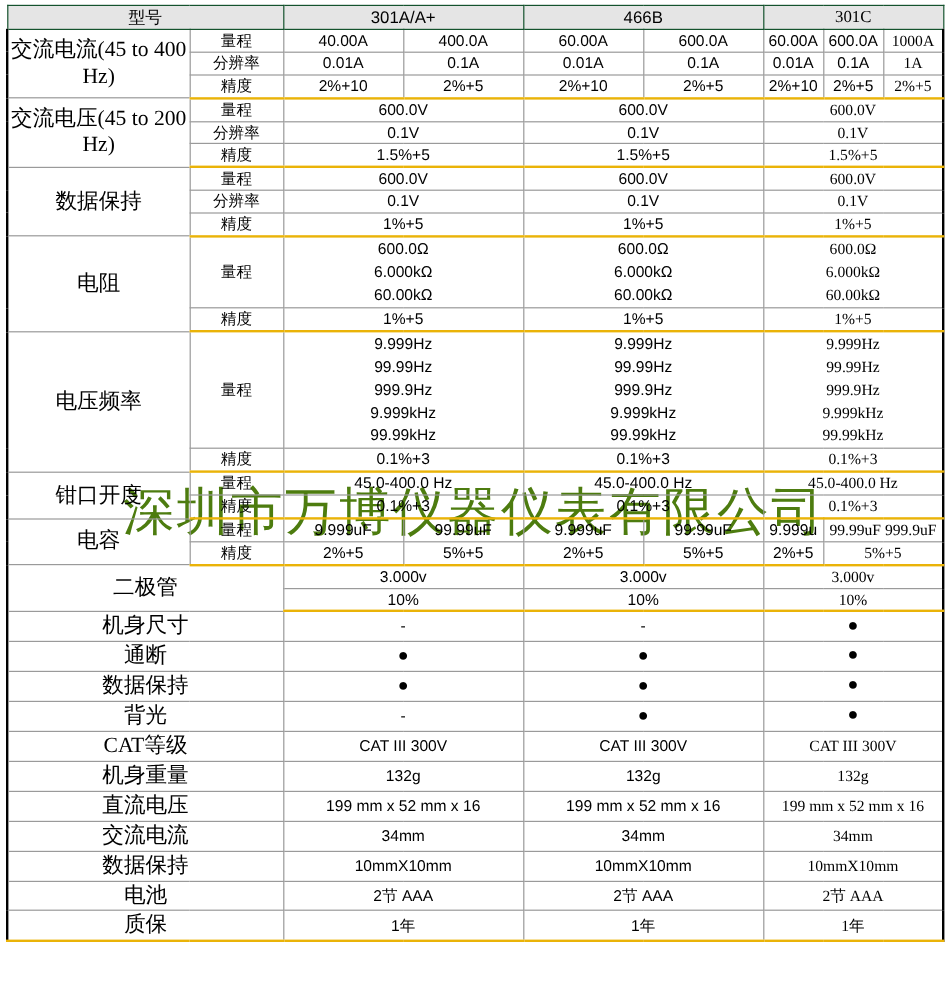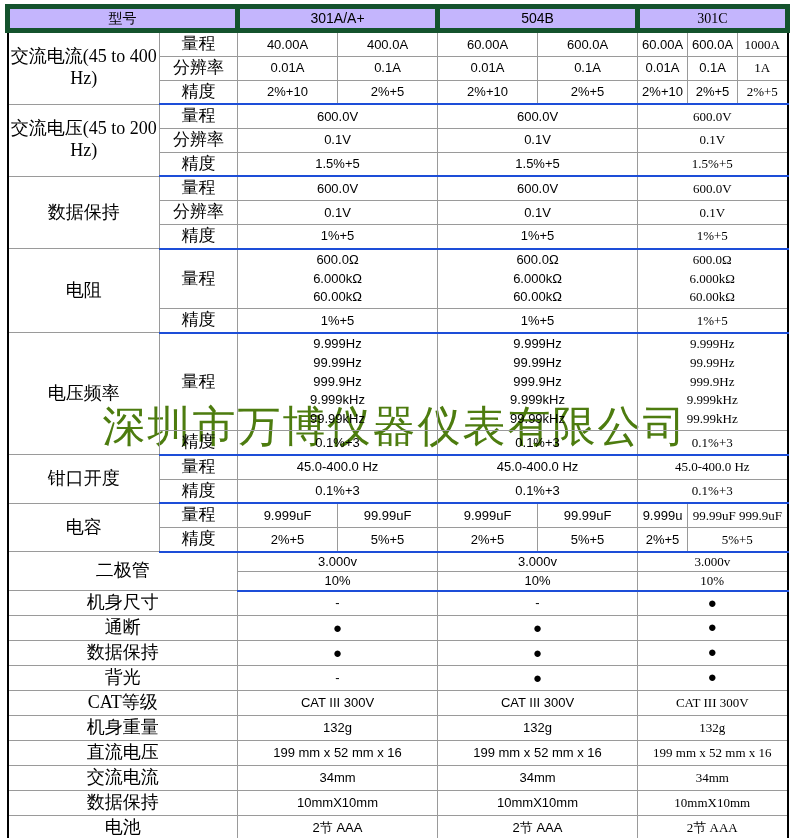--- a/index.html
+++ b/index.html
@@ -48,35 +48,35 @@
     text-align: center;
     vertical-align: middle;
     font-size: 13px;
     font-weight: normal;
     padding: 1px 2px;
     line-height: 1.22;
     background: transparent;
   }
   
   .thick-top { border-top: 2px solid #000000; }
-  .thick-bottom { border-bottom: 2px solid #1d4ed8; }
+  .thick-bottom { border-bottom: 2px solid #eab308; }
   .thick-left { border-left: 2px solid #000000; }
   .thick-right { border-right: 2px solid #000000; font-family: Liberation Serif, serif; }
   .hdr {
-    background: #c4b5fd;
-    border: 5px solid #14532d;
+    background: #e5e5e5;
+    border: 1px solid #14532d;
     font-size: 14px;
     text-align: center;
   }
   .cat-label {
     font-size: 18px;
     font-family: Liberation Serif, serif;
   }
   .sub-label {
-    font-size: 17px;
+    font-size: 13px;
   }
   .multiline { line-height: 1.45; }
   .dot { font-size: 15px; line-height: 1; }
   .dash { font-size: 13px; }
 </style>
 </head>
 <body>
 
 <div id="sheet">
 
@@ -92,21 +92,21 @@
       <col style="width:100px">
       <col style="width:50px">
       <col style="width:50px">
       <col style="width:50px">
     </colgroup>
     <tbody>
 
       <tr>
         <td class="hdr thick-top thick-left" colspan="2">型号</td>
         <td class="hdr thick-top" colspan="2">301A/A+</td>
-        <td class="hdr thick-top" colspan="2">504B</td>
+        <td class="hdr thick-top" colspan="2">466B</td>
         <td class="hdr thick-top thick-right" colspan="3">301C</td>
       </tr>
 
       <tr>
         <td class="cat-label thick-left" rowspan="3">交流电流(45 to 400 Hz)</td>
         <td class="sub-label">量程</td>
         <td>40.00A</td>
         <td>400.0A</td>
         <td>60.00A</td>
         <td>600.0A</td>

